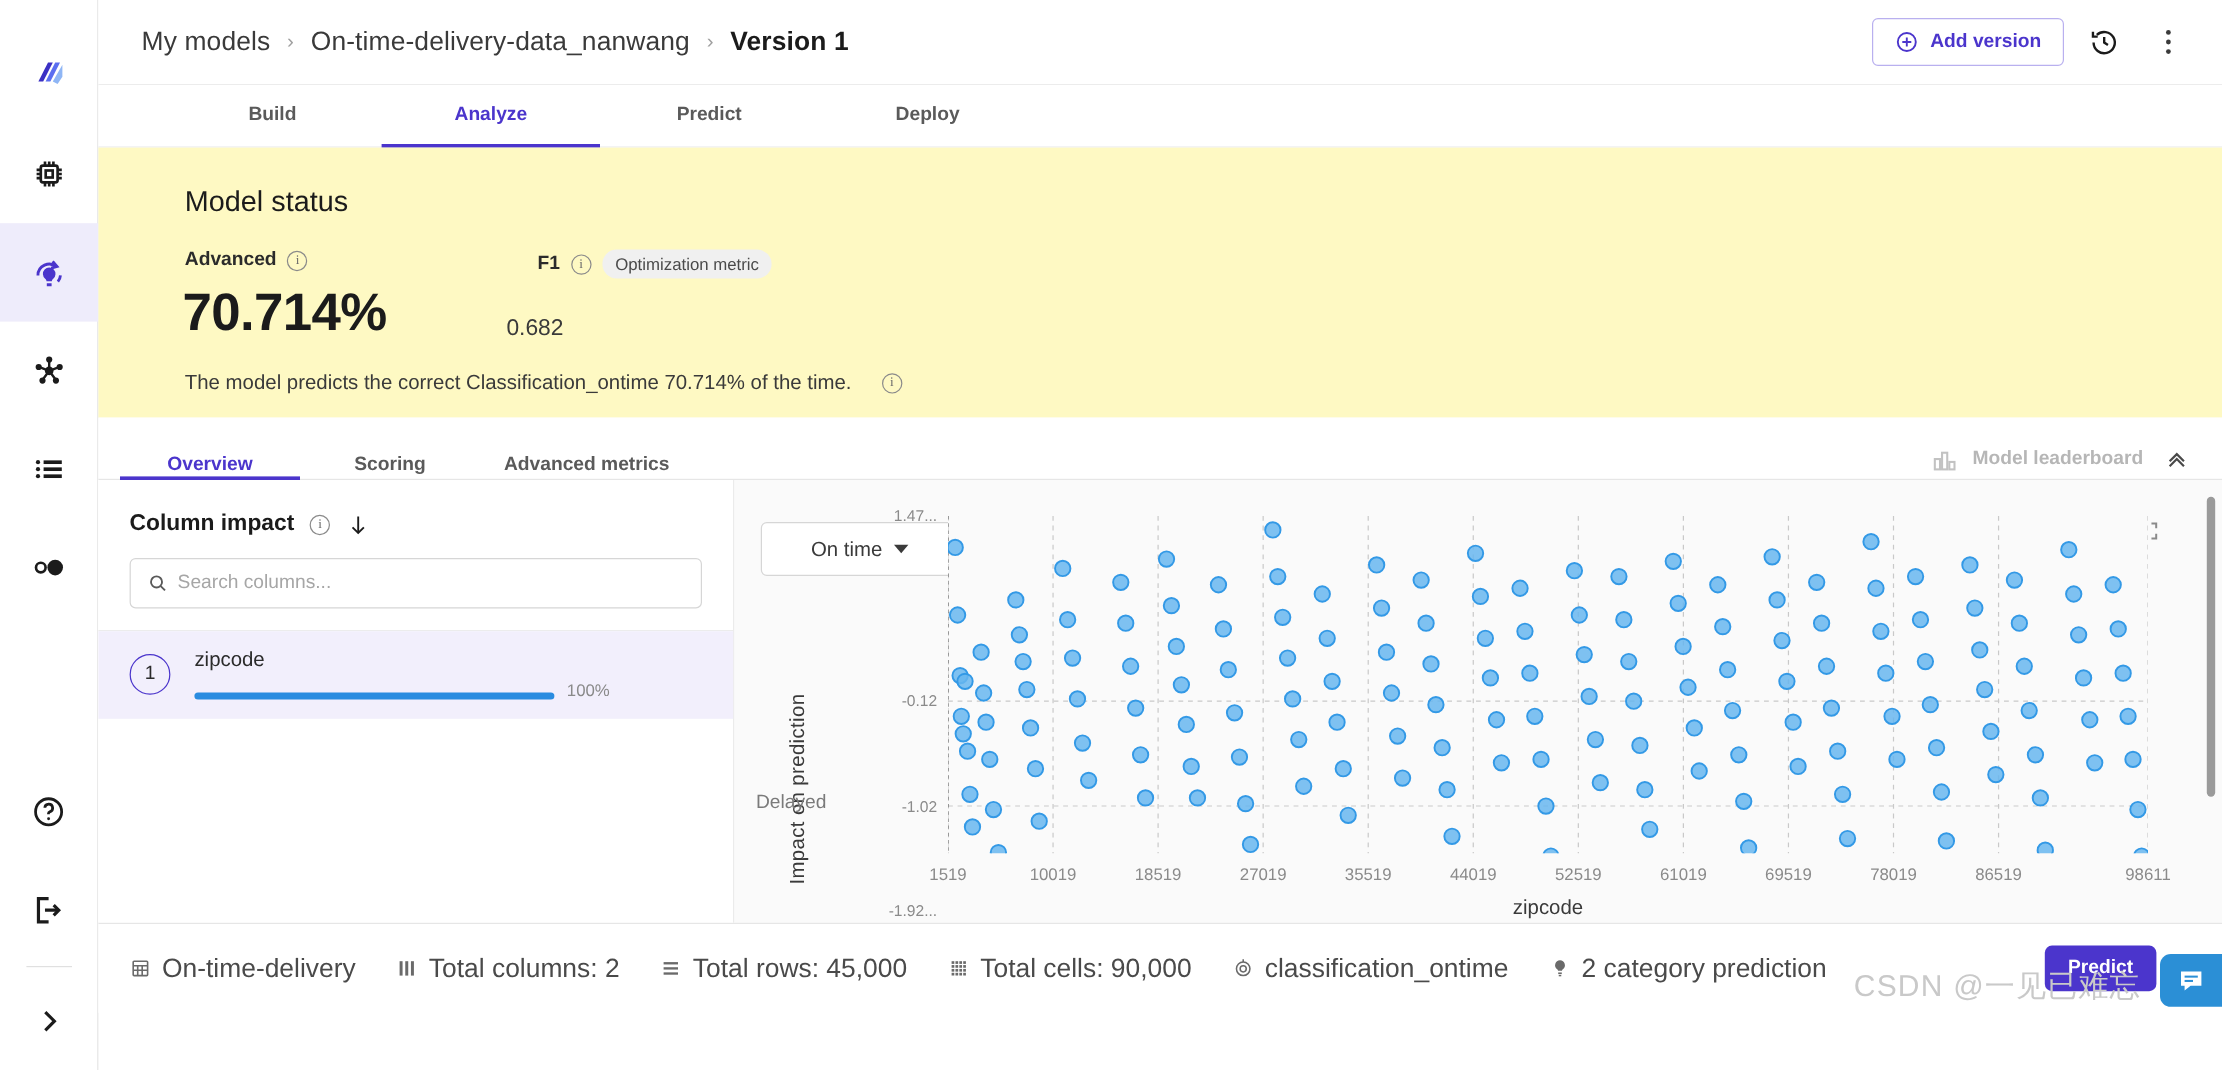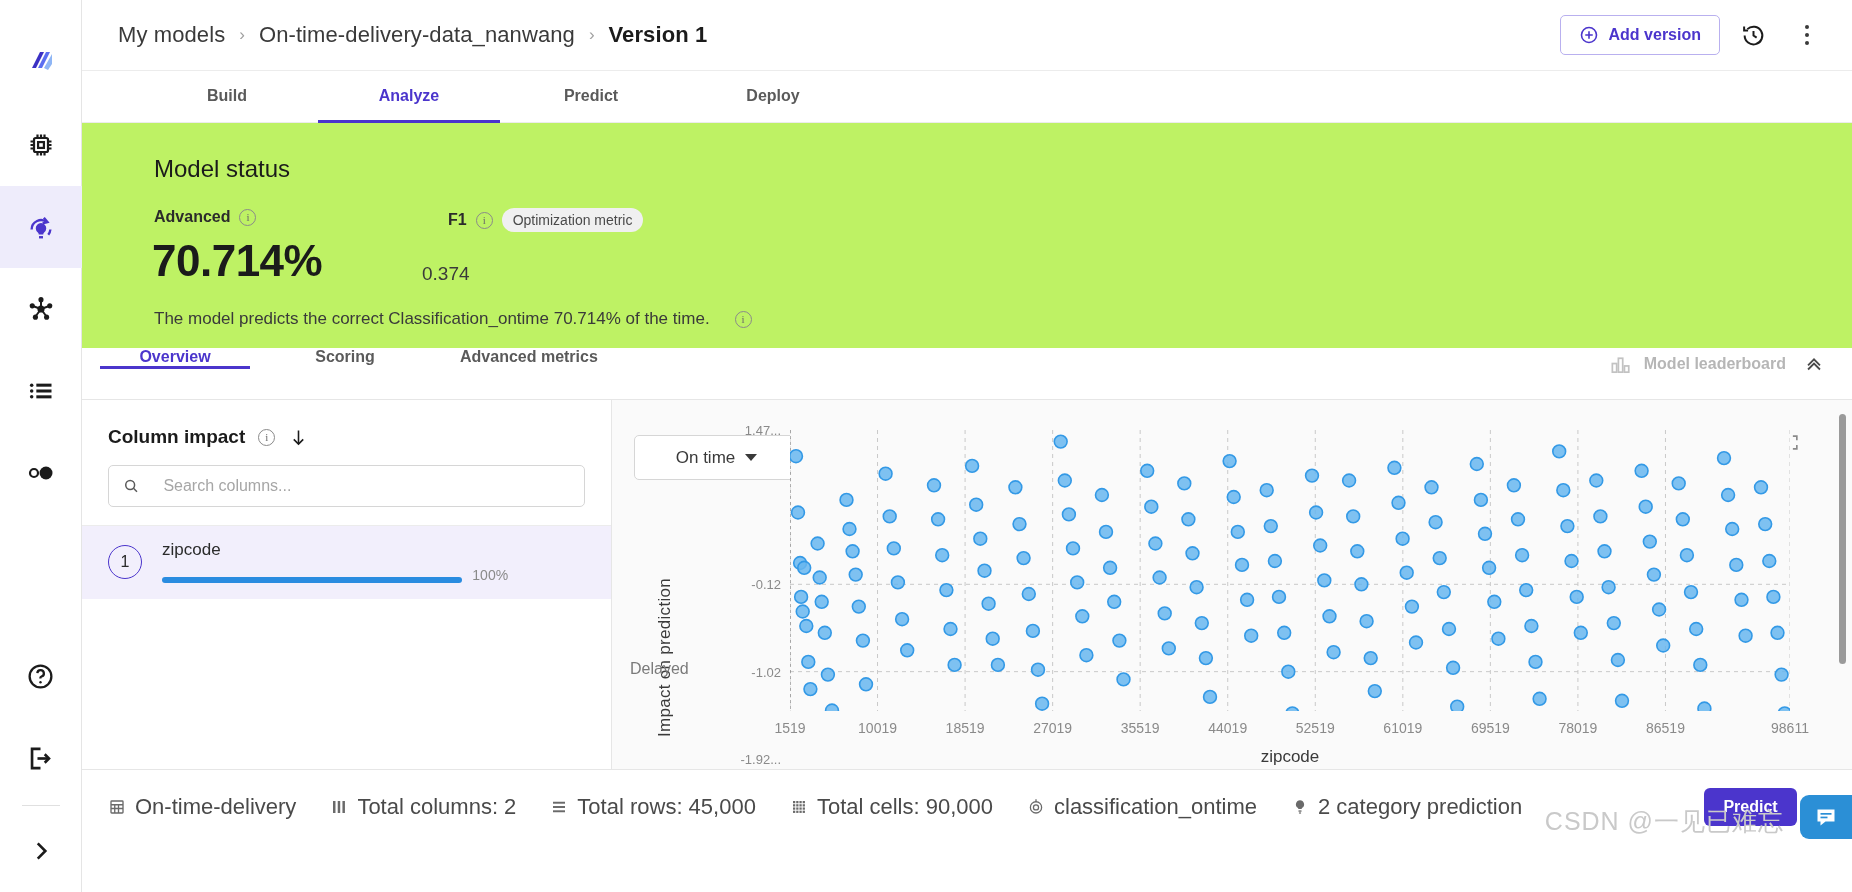--- a/index.html
+++ b/index.html
@@ -57,21 +57,21 @@
     display: flex; align-items: stretch; padding-left: 54px;
   }
   .topnav-tab {
     width: 182px; display: flex; align-items: center; justify-content: center;
     font-size: 16px; font-weight: bold; color: #5a5a5a; cursor: pointer;
     border-bottom: 3px solid transparent; margin-bottom: -1px;
   }
   .topnav-tab.active { color: #4b35cc; border-bottom-color: #4b35cc; }
 
   
-  .status-wrap { position: absolute; left: 82px; top: 123px; right: 0; height: 225px; background: #bef264; }
+  .status-wrap { position: absolute; left: 82px; top: 123px; right: 0; height: 225px; background: #fef9c3; }
   .status-title { position: absolute; left: 72px; top: 32px; font-size: 24px; color: #1b1b1b; }
   .metric-acc-label { position: absolute; left: 72px; top: 85px; display: flex; align-items: center; gap: 9px; }
   .metric-acc-label .lbl { font-size: 16px; font-weight: bold; color: #2b2b2b; }
   .metric-acc-value { position: absolute; left: 70px; top: 113px; font-size: 44px; font-weight: bold; color: #1b1b1b; letter-spacing: -.5px; }
   .metric-f1-label { position: absolute; left: 338px; top: 85px; display: flex; align-items: center; gap: 9px; }
   .metric-f1-label .lbl { font-size: 16px; font-weight: bold; color: #2b2b2b; margin-left: 28px; }
   .opt-pill { background: #f0f0f0; border-radius: 12px; padding: 4px 11px; font-size: 14px; color: #4a4a4a; }
   .metric-f1-value { position: absolute; left: 340px; top: 140px; font-size: 19px; color: #3a3a3a; }
   .status-desc { position: absolute; left: 72px; top: 186px; display: flex; align-items: center; gap: 25px; font-size: 17px; color: #3a3a3a; }
   .info-i {
@@ -89,21 +89,21 @@
     position: absolute; left: 1467px; top: 248px; width: 225px; height: 44px;
     background: #fff; color: #b5b5b5; border: 1px solid #e2e2e2; border-radius: 5px;
     font-size: 17px; font-weight: bold; cursor: pointer;
     font-family: "Liberation Sans", sans-serif;
   }
 
   
   .subnav {
     position: absolute; left: 82px; top: 348px; right: 0; height: 52px;
     background: #fff; border-bottom: 1px solid #e6e6e6;
-    display: flex; align-items: flex-start; padding-left: 18px; gap: 20px;
+    display: flex; align-items: flex-end; padding-left: 18px;
   }
   .subnav-tab {
     min-width: 150px; padding: 0 20px; display: flex; align-items: center; justify-content: center;
     font-size: 16px; font-weight: bold; color: #5a5a5a; cursor: pointer;
     border-bottom: 3px solid transparent; margin-bottom: -1px;
   }
   .subnav-tab.active { color: #4b35cc; border-bottom-color: #4b35cc; }
   .leaderboard {
     margin-left: auto; display: flex; align-items: center; gap: 12px;
     padding-right: 22px; color: #b6b6b6; font-size: 16px; font-weight: bold; cursor: pointer;
@@ -111,21 +111,21 @@
   .collapse-btn { display: flex; align-items: center; justify-content: center; width: 32px; height: 32px; cursor: pointer; }
 
   
   .content { position: absolute; left: 82px; top: 400px; right: 0; bottom: 75px; background: #fff; display: flex; }
   .left-pane { width: 530px; border-right: 1px solid #e6e6e6; background: #fff; position: relative; }
   .ci-head { display: flex; align-items: center; gap: 13px; padding: 26px 0 0 26px; }
   .ci-title { font-size: 19px; font-weight: bold; color: #1b1b1b; }
   .sort-arrow { cursor: pointer; display: flex; align-items: center; }
   .search-box {
     margin: 17px 26px 0 26px; height: 42px; border: 1px solid #d6d6d6; border-radius: 5px;
-    display: flex; align-items: center; gap: 24px; padding: 0 14px;
+    display: flex; align-items: center; gap: 8px; padding: 0 14px;
   }
   .search-box input {
     border: none; outline: none; font-size: 16px; color: #2b2b2b; width: 100%;
     font-family: "Liberation Sans", sans-serif; background: transparent;
   }
   .search-box input::placeholder { color: #a6a6a6; }
   .ci-list { margin-top: 18px; border-top: 1px solid #ececec; }
   .ci-row {
     background: #f2effc; display: flex; align-items: center; gap: 20px;
     padding: 14px 26px 16px 26px; cursor: pointer;
@@ -317,21 +317,21 @@
       <span class="lbl">Advanced</span>
       <span class="info-i">i</span>
     </div>
     <div class="metric-acc-value">70.714%</div>
 
     <div class="metric-f1-label">
       <span class="lbl">F1</span>
       <span class="info-i">i</span>
       <span class="opt-pill">Optimization metric</span>
     </div>
-    <div class="metric-f1-value">0.374</div>
+    <div class="metric-f1-value">0.682</div>
 
     <div class="status-desc">
       <span>The model predicts the correct Classification_ontime 70.714% of the time.</span>
       <span class="info-i">i</span>
     </div>
 
     <button class="btn-predict">Predict</button>
     <button class="btn-deploy">Deploy</button>
   </div>
 

